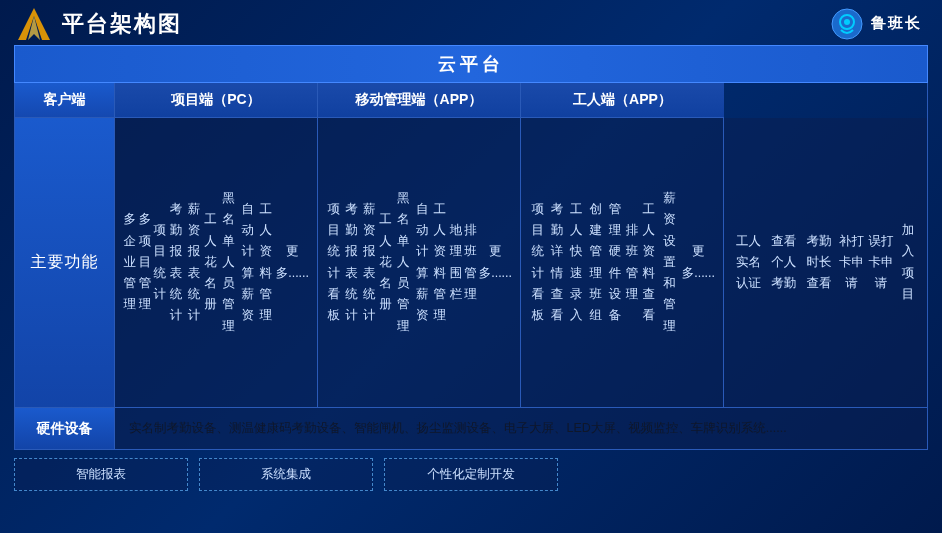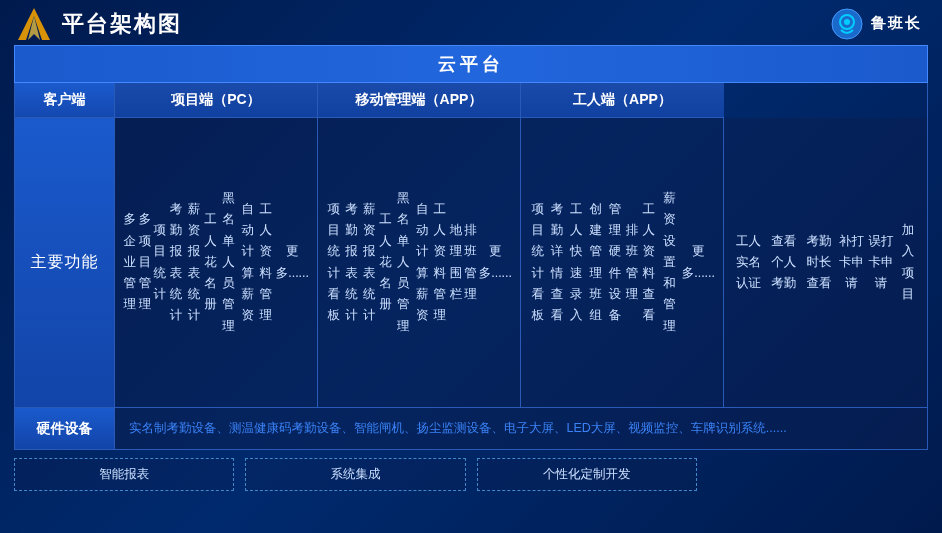--- a/index.html
+++ b/index.html
@@ -150,27 +150,27 @@
       font-weight: bold;
       color: #fff;
       border-right: 1px solid #2a5ab8;
     }
     .hardware-content {
       background: rgba(10, 30, 80, 0.5);
       display: flex;
       align-items: center;
       padding: 8px 14px;
       font-size: 12.5px;
-      color: #3b82f6;
+      color: #0f172a;
     }
 
     
     .features-row {
       display: grid;
-      grid-template-columns: 1fr 1fr 1fr 1fr;
+      grid-template-columns: 1fr 1fr 1fr 1fr 1fr;
       gap: 11px;
       margin-top: 8px;
     }
     .feature-item {
       border: 1px dashed #4488cc;
       text-align: center;
       padding: 7px 4px;
       font-size: 12.5px;
       color: #cce0ff;
       background: rgba(10, 30, 80, 0.3);

